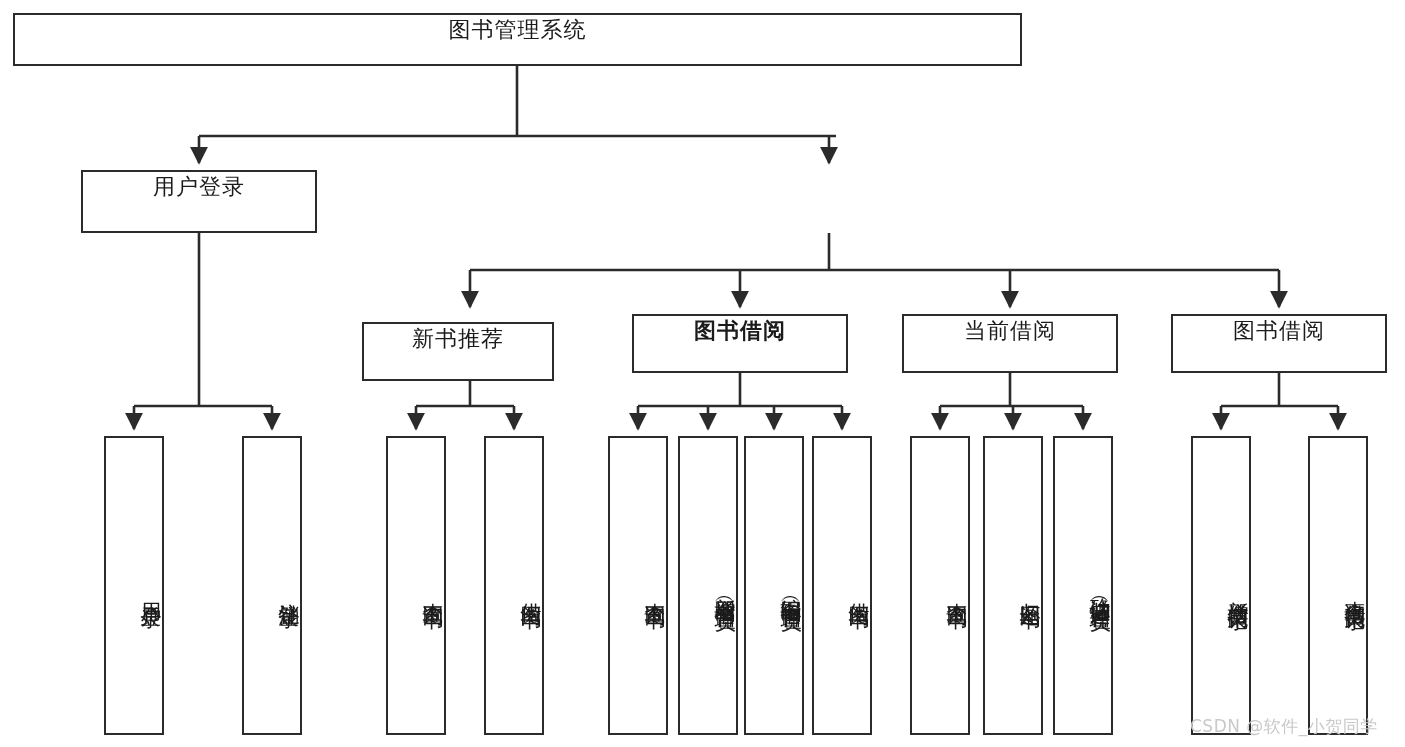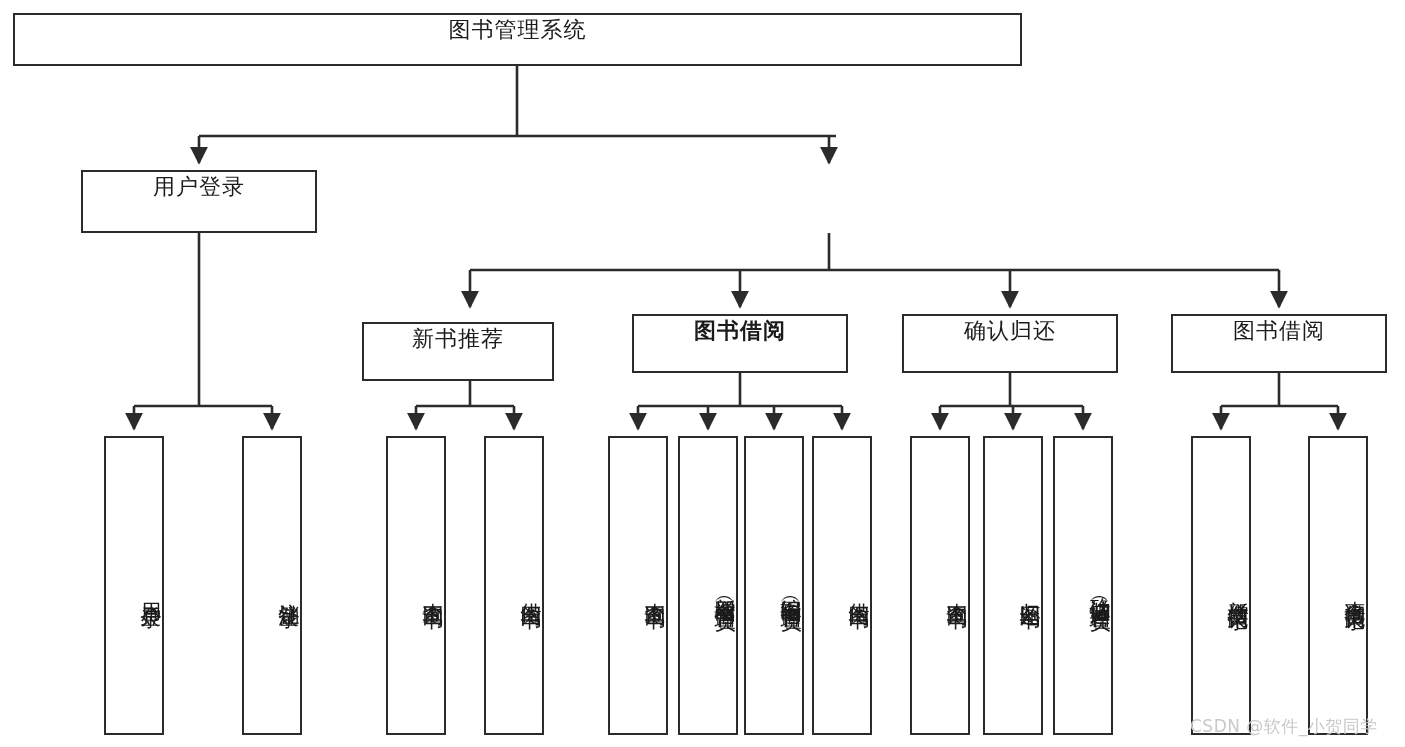--- a/index.html
+++ b/index.html
@@ -125,21 +125,21 @@
     <span>用户登录</span>
   </div>
 
   <div class="node-box horizontal" style="left: 362px; top: 322px; width: 192px; height: 59px;">
     <span>新书推荐</span>
   </div>
   <div class="node-box horizontal" style="left: 632px; top: 314px; width: 216px; height: 59px; font-weight: bold;">
     <span>图书借阅</span>
   </div>
   <div class="node-box horizontal" style="left: 902px; top: 314px; width: 216px; height: 59px;">
-    <span>确认归还</span>
+    <span>当前借阅</span>
   </div>
   <div class="node-box horizontal" style="left: 1171px; top: 314px; width: 216px; height: 59px;">
     <span>图书借阅</span>
   </div>
 
   <div class="node-box vertical" style="left: 104px; top: 436px; width: 60px; height: 299px;">
     <span class="vlabel">用户登录</span>
   </div>
   <div class="node-box vertical" style="left: 242px; top: 436px; width: 60px; height: 299px;">
     <span class="vlabel">注销登录</span>

